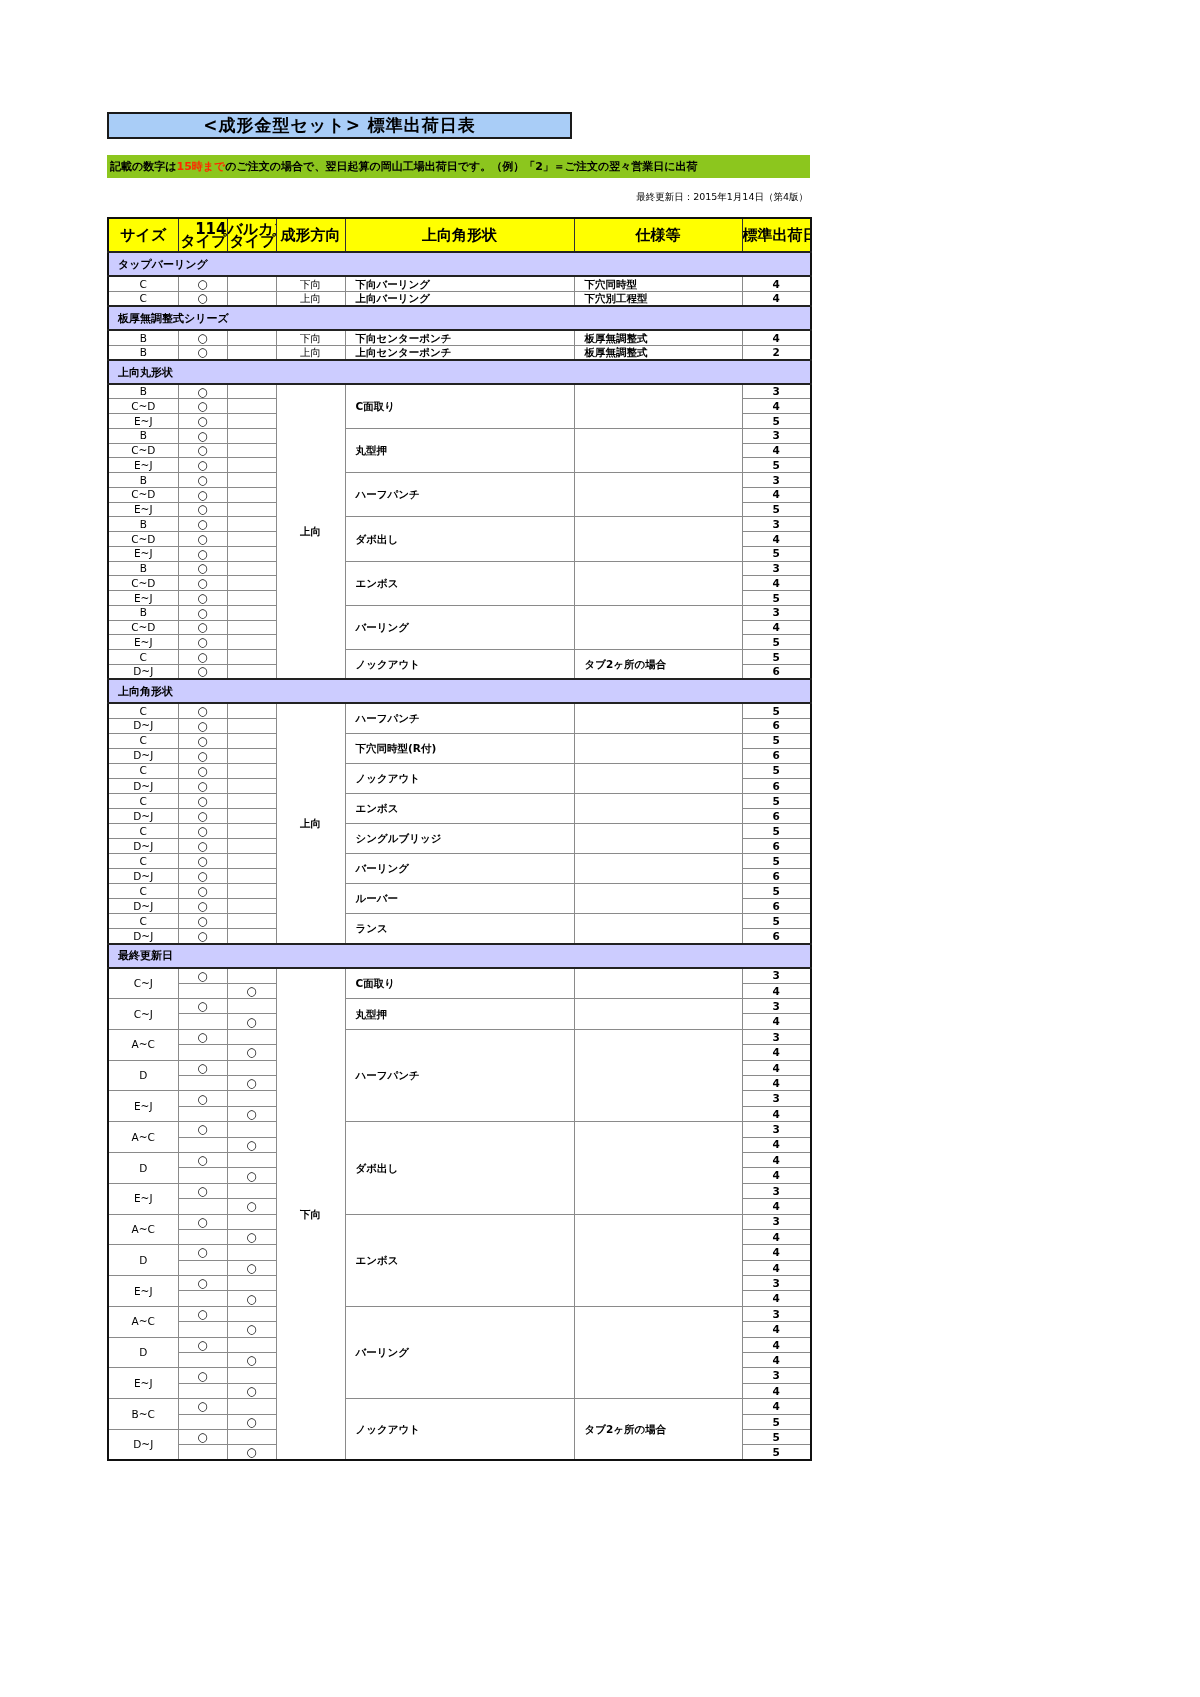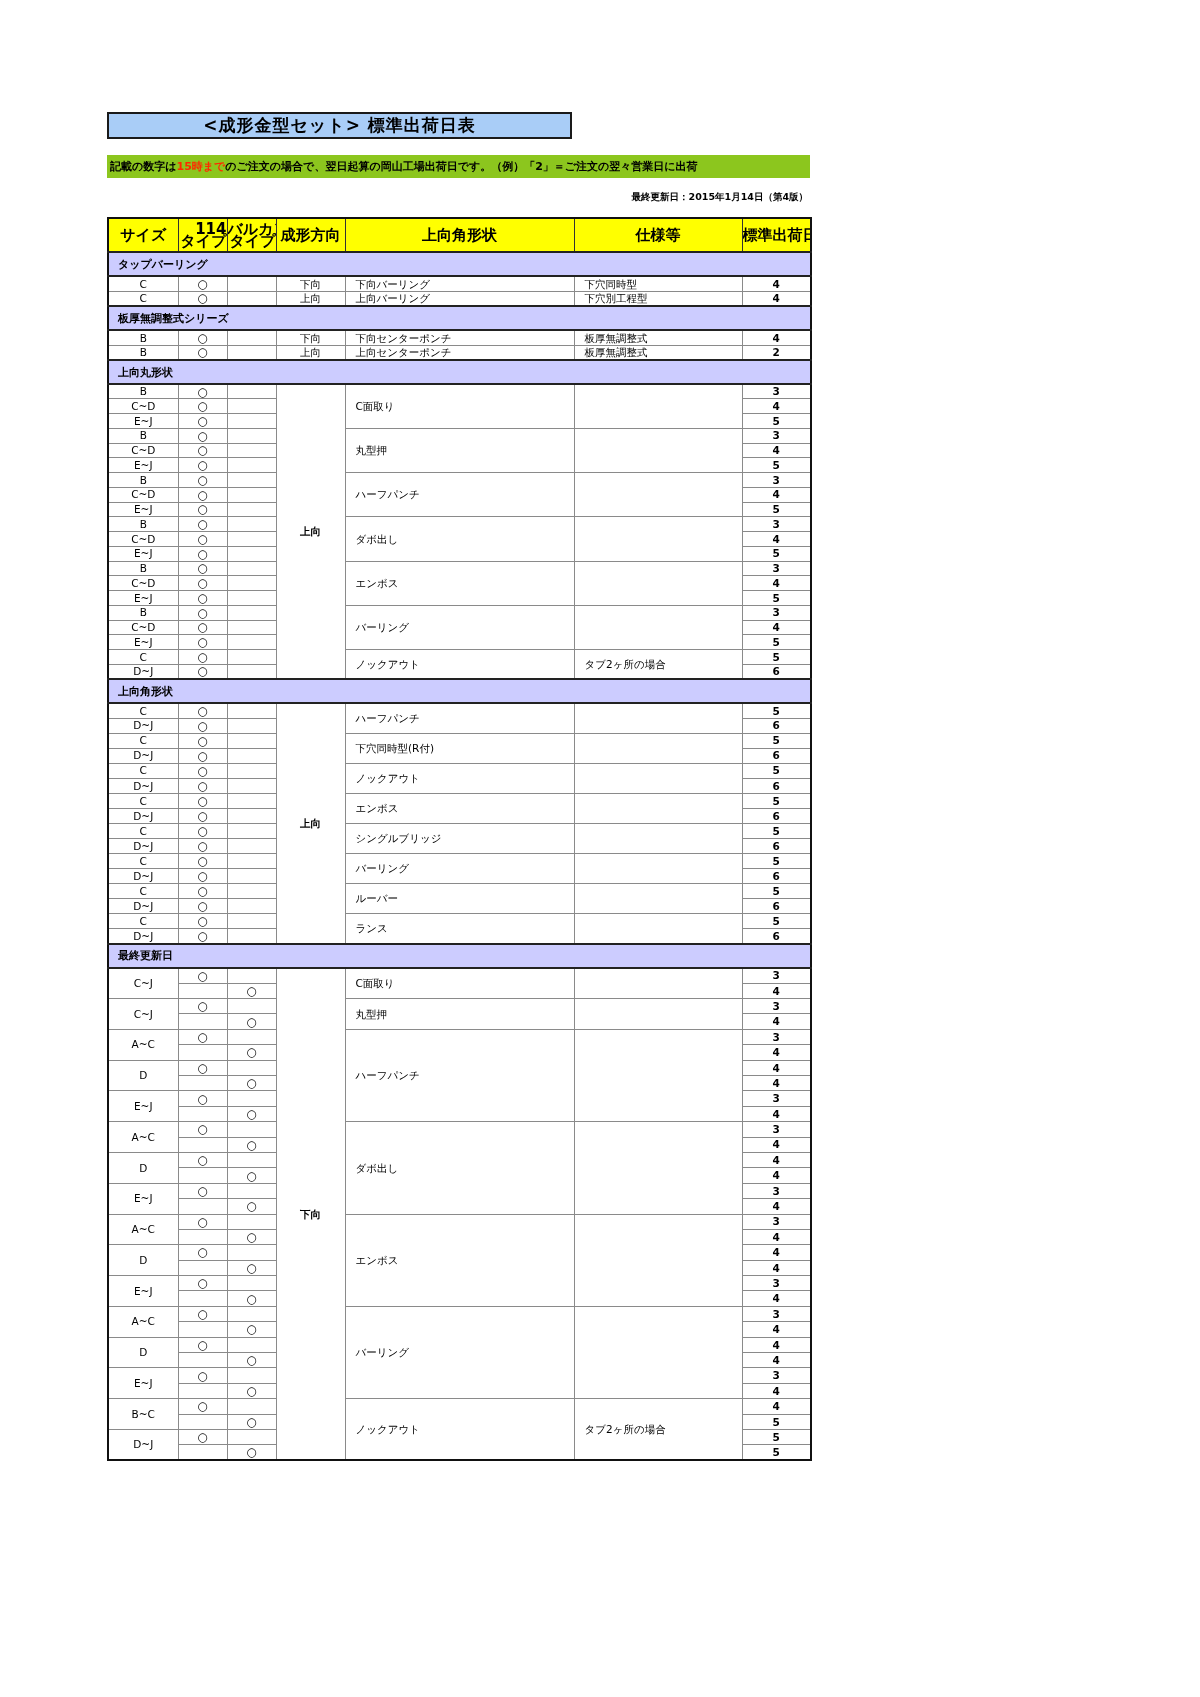--- a/index.html
+++ b/index.html
@@ -1,27 +1,27 @@
 <!DOCTYPE html>
 <html><head>
 <meta charset="utf-8">
 <style>
   html, body { margin:0; padding:0; background:#ffffff; }
   body { width:1200px; height:1697px; position:relative; font-family:"DejaVu Sans", "Liberation Sans", sans-serif; color:#000; }
   .title-box { position:absolute; left:107px; top:112px; width:465px; height:27px; background:#A9CDF7; border:2px solid #1a1a1a; box-sizing:border-box; display:flex; align-items:center; justify-content:center; font-weight:bold; font-size:17px; letter-spacing:1px; }
   .banner { position:absolute; left:107px; top:155px; width:703px; height:23px; background:#8CC61E; display:flex; align-items:center; padding-left:3px; box-sizing:border-box; font-size:11px; font-weight:bold; }
   .banner .red { color:#FF2A00; }
-  .updated { position:absolute; right:392px; top:191px; font-size:9.5px; font-weight:bold; }
+  .updated { position:absolute; right:392px; top:191px; font-size:9.5px; font-weight:normal; }
   table.sched { position:absolute; left:107px; top:217px; width:703px; border-collapse:collapse; table-layout:fixed; font-size:10.5px; border:2px solid #111; }
   table.sched td, table.sched th { border:1px solid #8a8a8a; padding:0; line-height:1; overflow:hidden; white-space:nowrap; }
   table.sched th { background:#FFFF00; font-weight:bold; height:32px; border:1px solid #333; font-size:15px; text-align:center; }
   th .two { display:block; line-height:12px;text-align:right; }
   tr.sec td { background:#CCCCFF; height:22px; font-weight:bold; font-size:11px; padding-left:9px; border-top:2px solid #222; border-bottom:2px solid #222; text-align:left; }
   td.c { text-align:center; }
-  td.l { text-align:left; padding-left:10px !important; font-weight:normal; }
+  td.l { text-align:left; padding-left:10px !important; font-weight:bold; }
   td.b { font-weight:bold; }
   td.circle { text-align:center; font-size:12px; }
   tr.grp-top td { border-top:1.5px solid #222; }
   td.dir { font-weight:bold; text-align:center; }
 </style>
 </head>
 <body>
 
 <div class="title-box">&lt;成形金型セット&gt; 標準出荷日表</div>
 

